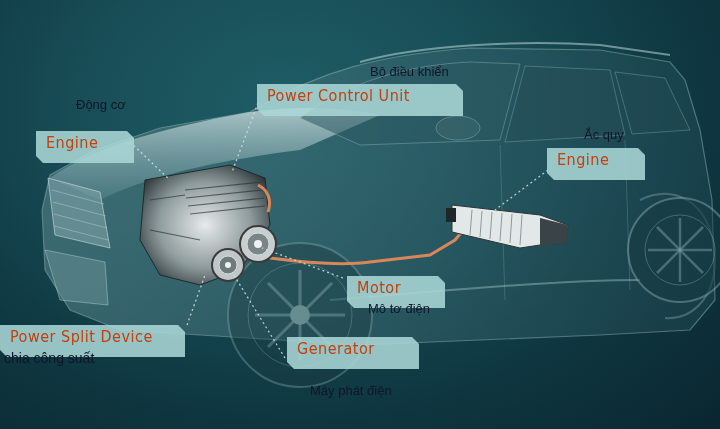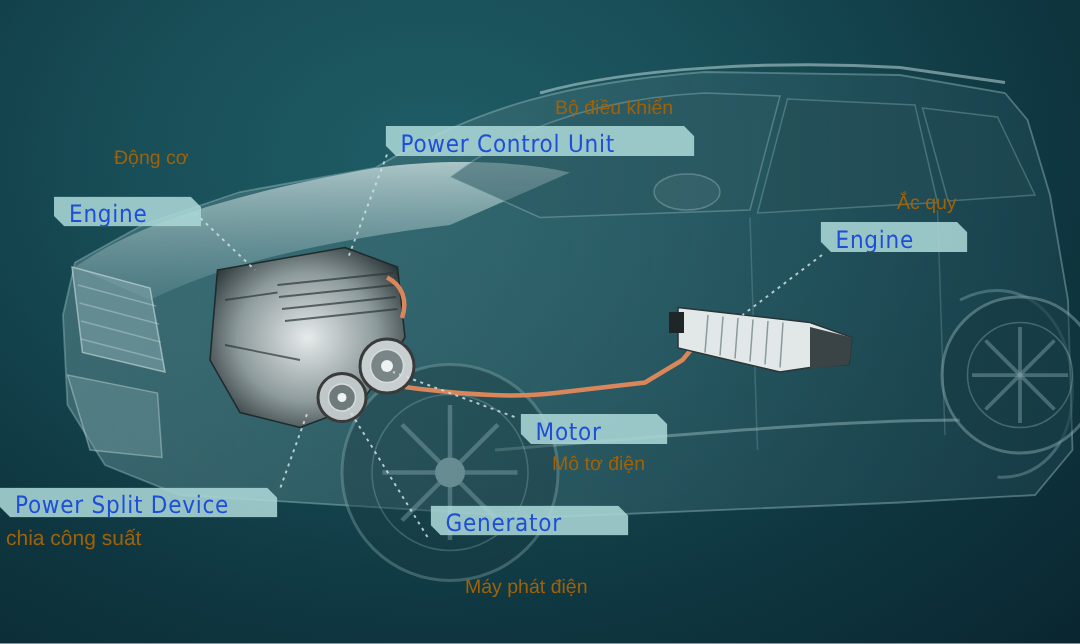--- a/index.html
+++ b/index.html
@@ -7,31 +7,31 @@
     width:720px; height:429px; overflow:hidden; position:relative;
     font-family: "DejaVu Sans", sans-serif;
     background: radial-gradient(ellipse at 40% 25%, #1f5d66 0%, #184d56 35%, #0f3842 65%, #0a2630 100%);
   }
   .stage { position:absolute; left:0; top:0; width:720px; height:429px; }
   svg.art { position:absolute; left:0; top:0; }
 
   .label-box {
     position:absolute;
     background: rgba(170,214,214,0.88);
-    color:#1d4ed8;
+    color:#c2410c;
     font-family: "DejaVu Sans Condensed", "DejaVu Sans", sans-serif;
     font-size:16px;
     letter-spacing:0.5px;
-    height:20px; line-height:24px;
+    height:32px; line-height:24px;
     padding:0 10px;
     clip-path: polygon(0 0, calc(100% - 7px) 0, 100% 7px, 100% 100%, 7px 100%, 0 calc(100% - 7px));
     white-space:nowrap;
   }
   .sub {
-    position:absolute; color:#a16207; font-size:13px; white-space:nowrap;
+    position:absolute; color:#0f172a; font-size:13px; white-space:nowrap;
     font-family: "Liberation Sans", sans-serif;
   }
   .pointer {
     position:absolute; width:0; height:0;
   }
 </style>
 </head>
 <body>
 
 <div class="stage">
@@ -159,21 +159,21 @@
   <svg class="pointer" style="left:120px; top:133px;" width="14" height="12">
       <polygon points="14,0 14,12 0,12" fill="#e0203a"></polygon>
     </svg>
 
   <div class="sub" style="left:370px; top:64px;">Bộ điều khiển</div>
   <div class="label-box" style="left:257px; top:84px; width:186px;">Power Control Unit</div>
   <svg class="pointer" style="left:254px; top:94px;" width="12" height="14">
       <polygon points="0,0 12,14 0,14" fill="#e0203a"></polygon>
     </svg>
 
-  <div class="sub" style="left:598px; top:127px;text-align:right;">Ắc quy</div>
+  <div class="sub" style="left:584px; top:127px;text-align:right;">Ắc quy</div>
   <div class="label-box" style="left:547px; top:148px; width:78px;">Engine</div>
   <svg class="pointer" style="left:546px; top:162px;" width="12" height="12">
       <polygon points="0,0 12,12 0,12" fill="#e0203a"></polygon>
     </svg>
 
   <div class="label-box" style="left:0px; top:325px; width:165px;">Power Split Device</div>
   <svg class="pointer" style="left:178px; top:321px;" width="14" height="12">
       <polygon points="0,0 14,0 14,12" fill="#e0203a"></polygon>
     </svg>
   <div class="sub" style="left:4px; top:350px; font-size:14px;">chia công suất</div>

